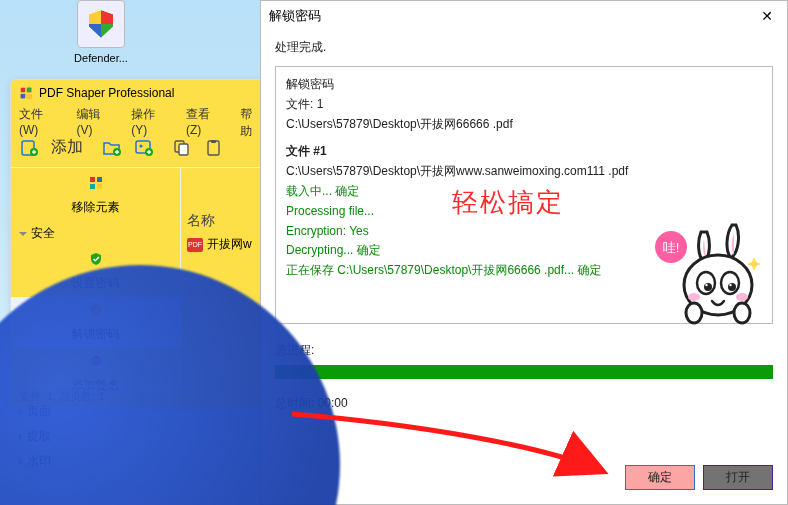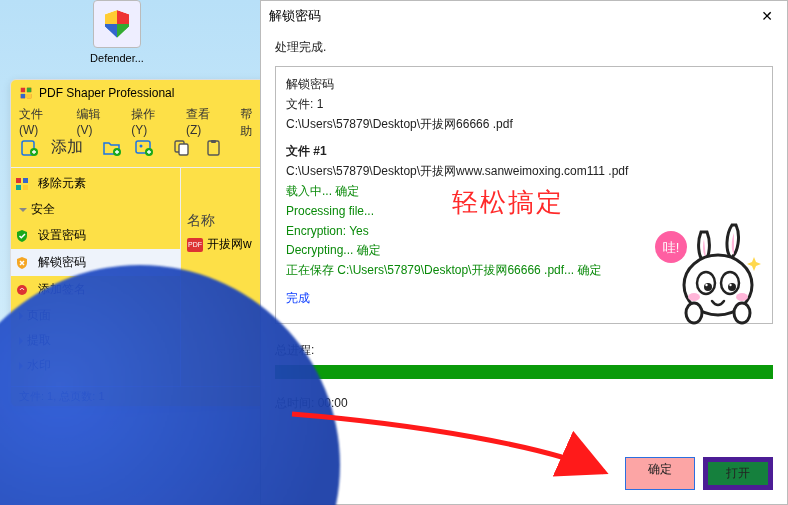--- a/index.html
+++ b/index.html
@@ -1,31 +1,31 @@
 <!DOCTYPE html>
 <html><head>
 <meta charset="utf-8">
 <style>
   * { box-sizing: border-box; margin: 0; padding: 0; font-family: "Microsoft YaHei", "Segoe UI", Arial, sans-serif; }
   body { width: 788px; height: 505px; background: linear-gradient(180deg,#b8e0f8 0%,#d0ecfb 65%,#eaf6fd 100%); position: relative; overflow: hidden; }
   
-  .desktop-icon { position: absolute; top: 0; left: 77px; width: 80px; text-align: center; font-size: 11px; }
+  .desktop-icon { position: absolute; top: 0; left: 61px; width: 80px; text-align: center; font-size: 11px; }
   .desktop-icon .img { width:48px; height:48px; margin:0 auto 4px; background:#eef; border:1px solid #bbb; border-radius:4px; display:flex; align-items:center; justify-content:center; }
   .desktop-icon .shield { width:24px; height:28px; background:#fff; clip-path: polygon(50% 0,100% 15%,100% 60%,50% 100%,0 60%,0 15%); position:relative;}
   .desktop-icon .shield::before{content:"";position:absolute;inset:0;background:conic-gradient(#e33 0 25%, #3a3 25% 50%, #36c 50% 75%, #fc3 75% 100%);clip-path: polygon(50% 0,100% 15%,100% 60%,50% 100%,0 60%,0 15%);}
   
   .mainwin { position:absolute; top:79px; left:10px; width:260px; height:328px; background:#fde047; border:1px solid #ddd; border-radius:6px; box-shadow:0 2px 8px rgba(0,0,0,.1); }
   .mainwin .titlebar { height:26px; display:flex; align-items:center; padding:0 8px; font-size:12px; gap:6px; }
   .logo { width:14px; height:14px; }
   .menubar { height:22px; display:flex; gap:20px; font-size:12px; color:#333; padding:0 8px; align-items:flex-start; }
   .toolbar { height:40px; display:flex; align-items:center; gap:10px; padding:0 8px; font-size:16px; color:#333; border-bottom:1px solid #eee;}
   .tool-ico { width:22px; height:22px; display:inline-flex; align-items:center; justify-content:center; border-radius:4px;}
   .sidewrap { display:flex; height:calc(100% - 26px - 22px - 40px - 20px);}
   .sidebar { width:170px; border-right:1px solid #eee; font-size:12px; padding-top:2px;}
-  .sidebar-item { display:flex; align-items:center; gap:8px; padding:5px 3px; cursor:default;}
+  .sidebar-item { display:flex; align-items:center; gap:8px; padding:5px 10px; cursor:default;flex-direction:column;}
   .sidebar-header { display:flex; align-items:center; gap:4px; padding:4px 8px; font-size:12px;}
   .chev { width:0;height:0;border-top:4px solid #888;border-left:4px solid transparent;border-right:4px solid transparent;display:inline-block;}
   .chev.right { border-top:4px solid transparent; border-bottom:4px solid transparent; border-left:4px solid #888; border-right:none;}
   .sidebar-item.sel { background:#eef3fb; }
   .ico { width:16px; height:16px; display:inline-flex; align-items:center; justify-content:center;}
   .pane { flex:1; padding:4px 6px; font-size:12px;}
   .pane-header{font-size:14px;color:#444;margin-bottom:6px;margin-top:40px;}
   .filerow{display:flex;align-items:center;gap:4px;font-size:12px;}
   .pdficon{width:16px;height:14px;background:#d33;border-radius:2px;color:#fff;font-size:7px;display:flex;align-items:center;justify-content:center;}
   .statusbar{position:absolute;bottom:0;left:0;right:0;height:20px;border-top:1px solid #eee;font-size:11px;color:#333;padding:2px 8px;}
@@ -38,21 +38,21 @@
   .done-label { margin:4px 0 10px 0;}
   .logbox { border:1px solid #bbb; height:258px; padding:8px 10px; font-size:12px; line-height:1.65; position:relative; background:#fff;}
   .logbox .blue { color:#1040ff;}
   .logbox .green { color:#0a8a0a;}
   .overlay-text { position:absolute; top:114px; left:176px; font-size:26px; color:#ff2a2a; font-weight:400; z-index:3; letter-spacing:2px;}
   .bunny { position:absolute; right:6px; top:150px; width:120px; height:115px; z-index:2;}
   .progress-row { margin-top:18px; font-size:12px;}
   .progress-bar { height:14px; background:#0a9a0a; margin-top:6px;}
   .time-row { margin-top:16px; font-size:12px;}
   .btnrow { position:absolute; right:14px; bottom:14px; display:flex; gap:8px;}
-  .btn { border:5px solid #4c1d95; background:#15803d; padding:3px 0; width:70px; font-size:12px; text-align:center; cursor:pointer;}
+  .btn { border:1px solid #4c1d95; background:#737373; padding:3px 0; width:70px; font-size:12px; text-align:center; cursor:pointer;}
   .btn.primary { border:1px solid #2b6fe0; background:#fca5a5;}
   .arrow { position:absolute; left:276px; top:406px; width:344px; height:78px; pointer-events:none; z-index:5;}
 
   
   .swoosh { position:absolute; left:-60px; bottom:-160px; width:400px; height:400px; border-radius:50%; background:radial-gradient(circle at 30% 30%, #2d5bd8 0%, #1b3fa8 70%); filter:blur(1px); opacity:.95; }
 </style>
 </head>
 <body>
 
 <div class="desktop-icon">
@@ -201,21 +201,20 @@
       <div>C:\Users\57879\Desktop\开拔网66666 .pdf</div>
       <div style="height:8px"></div>
       <div style="font-weight:bold">文件 #1</div>
       <div>C:\Users\57879\Desktop\开拔网www.sanweimoxing.com111 .pdf</div>
       <div class="green">载入中... 确定</div>
       <div class="green">Processing file...</div>
       <div class="green">Encryption: Yes</div>
       <div class="green">Decrypting... 确定</div>
       <div class="green">正在保存 C:\Users\57879\Desktop\开拔网66666 .pdf... 确定</div>
       <div style="height:8px"></div>
-      <div class="blue">完成</div>
 
       <div class="overlay-text">轻松搞定</div>
 
       <div class="bunny">
         <svg viewBox="0 0 120 115">
           <ellipse cx="25" cy="30" rx="16" ry="16" fill="#ff5fa2"></ellipse>
           <text x="25" y="35" text-anchor="middle" font-size="13" fill="#fff">哇!</text>
 
           <path d="M55 15c-4 10-3 25 3 30 6-5 7-20 3-30z" fill="#fff" stroke="#222" stroke-width="3"></path>
           <path d="M86 8c-6 9-7 26-1 33 7-5 10-22 5-33z" fill="#fff" stroke="#222" stroke-width="3"></path>

